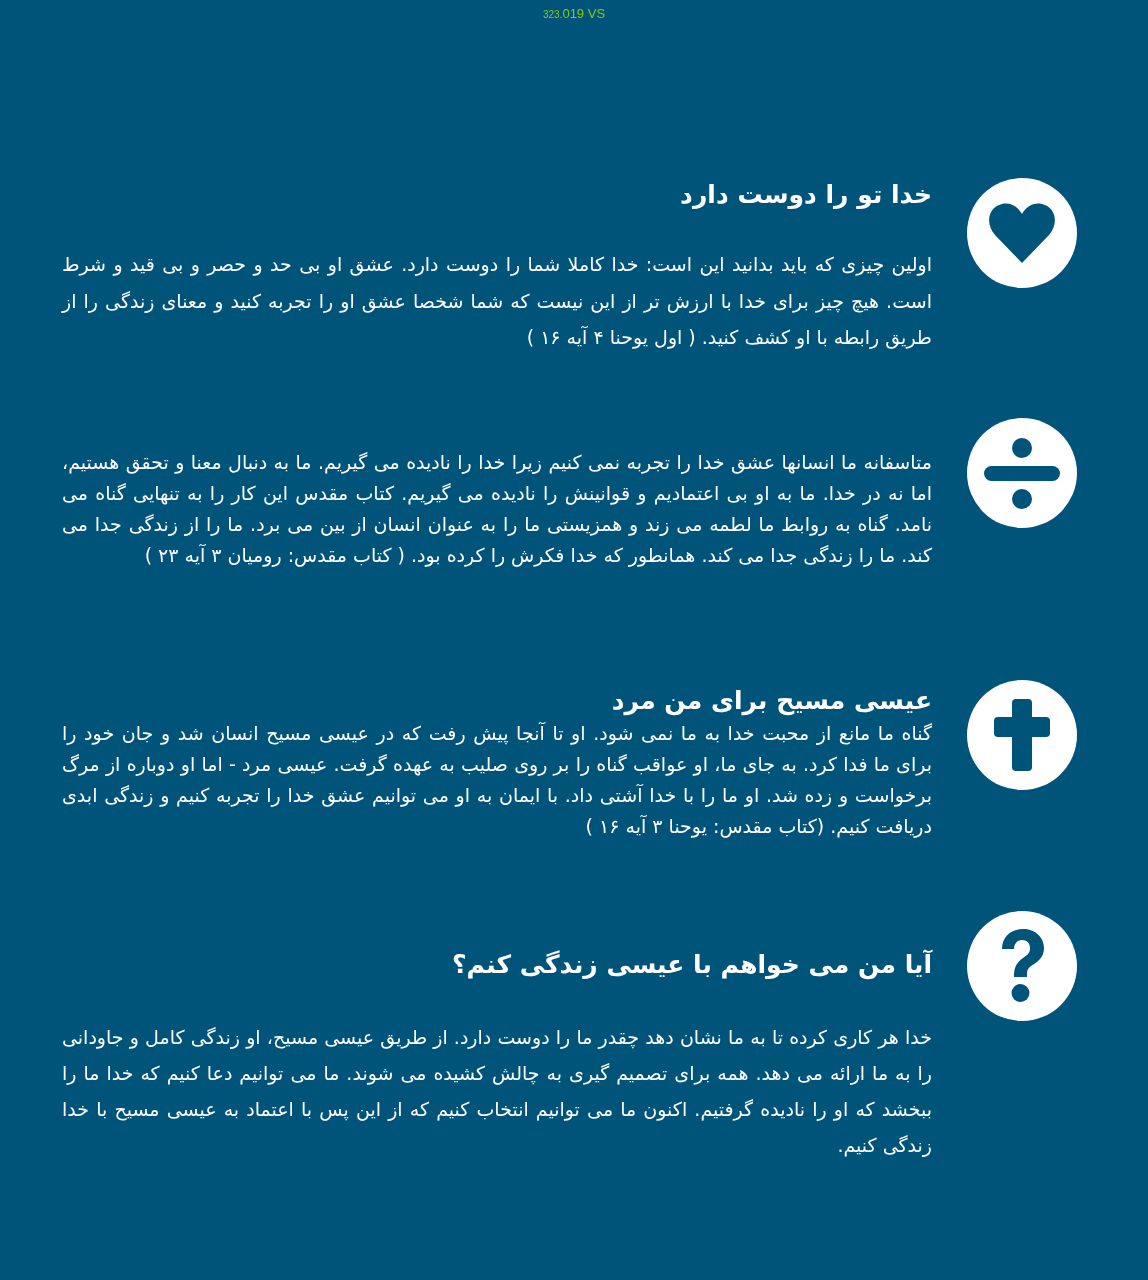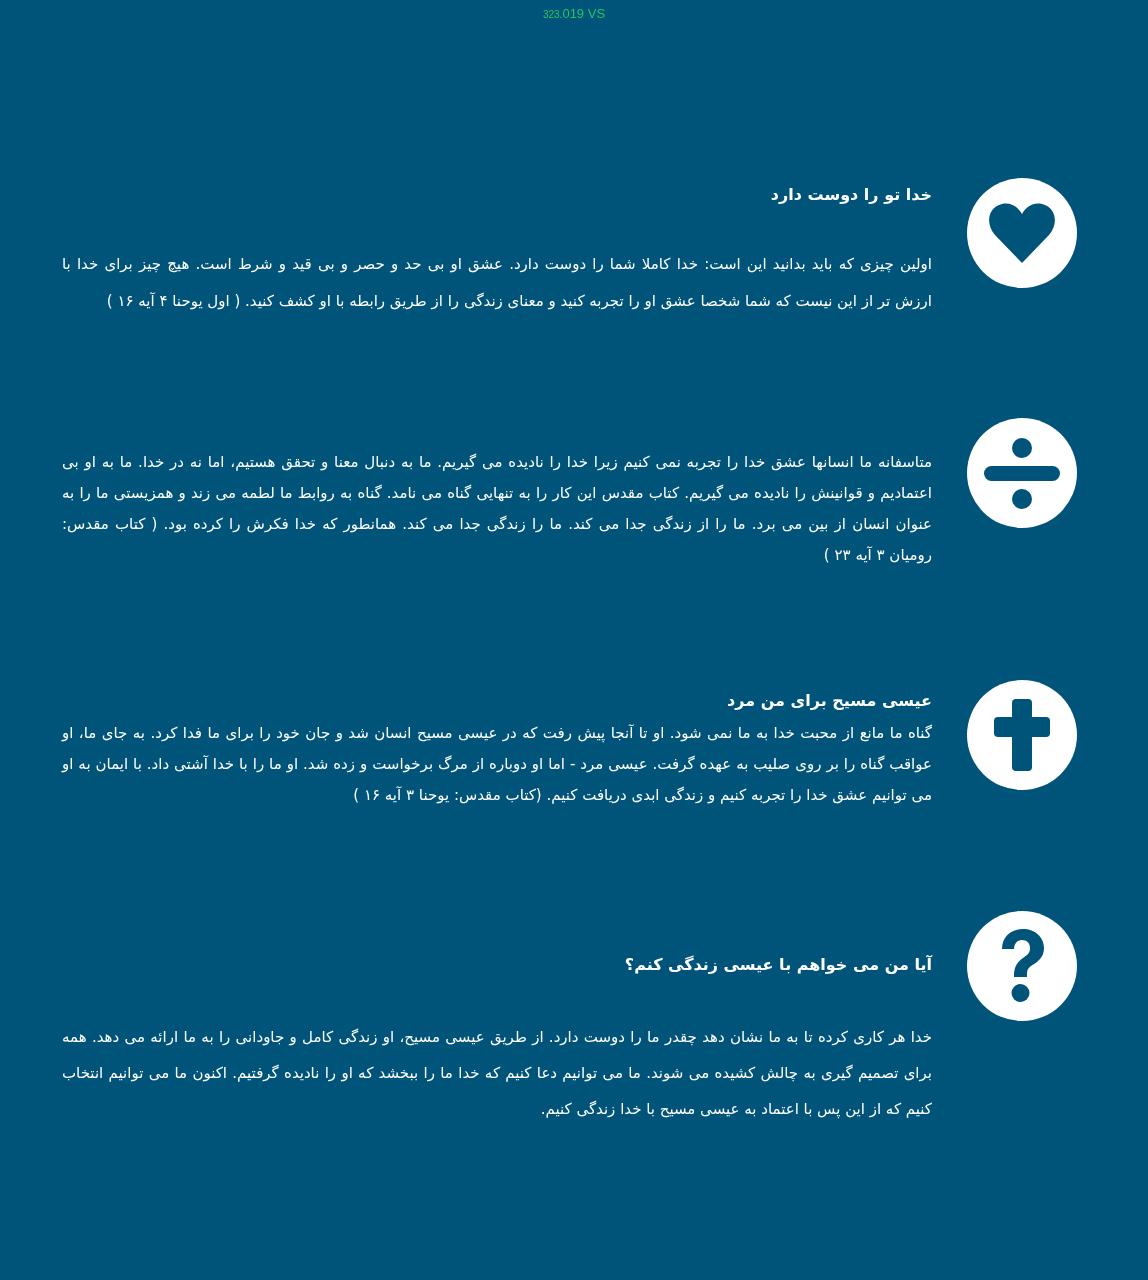--- a/index.html
+++ b/index.html
@@ -16,21 +16,21 @@
       font-family: "DejaVu Sans", "Liberation Sans", sans-serif;
     }
     .version {
       position: absolute;
       top: 6px;
       left: 0;
       width: 1148px;
       text-align: center;
       font-family: "Liberation Sans", sans-serif;
       font-size: 13px;
-      color: #22c55e;
+      color: #84cc16;
       direction: ltr;
     }
     .version .small { font-size: 10px; }
     .section {
       position: absolute;
       left: 60px;
       width: 1030px;
     }
     .icon-circle {
       position: absolute;
@@ -47,27 +47,27 @@
     .text-block {
       position: absolute;
       right: 158px;
       width: 870px;
       direction: rtl;
       text-align: right;
     }
     .title {
       font-family: "DejaVu Sans", sans-serif;
       font-weight: bold;
-      font-size: 16px;
+      font-size: 25px;
       line-height: 34px;
       margin: 0;
     }
     .para {
       font-family: "DejaVu Sans", sans-serif;
-      font-size: 15px;
+      font-size: 19px;
       line-height: 36.5px;
       margin: 0;
       text-align: justify;
       text-align-last: right;
     }
     .para.tight { line-height: 31px; }
     .para.last { text-align: right; }
   </style>
 </head>
 <body>

